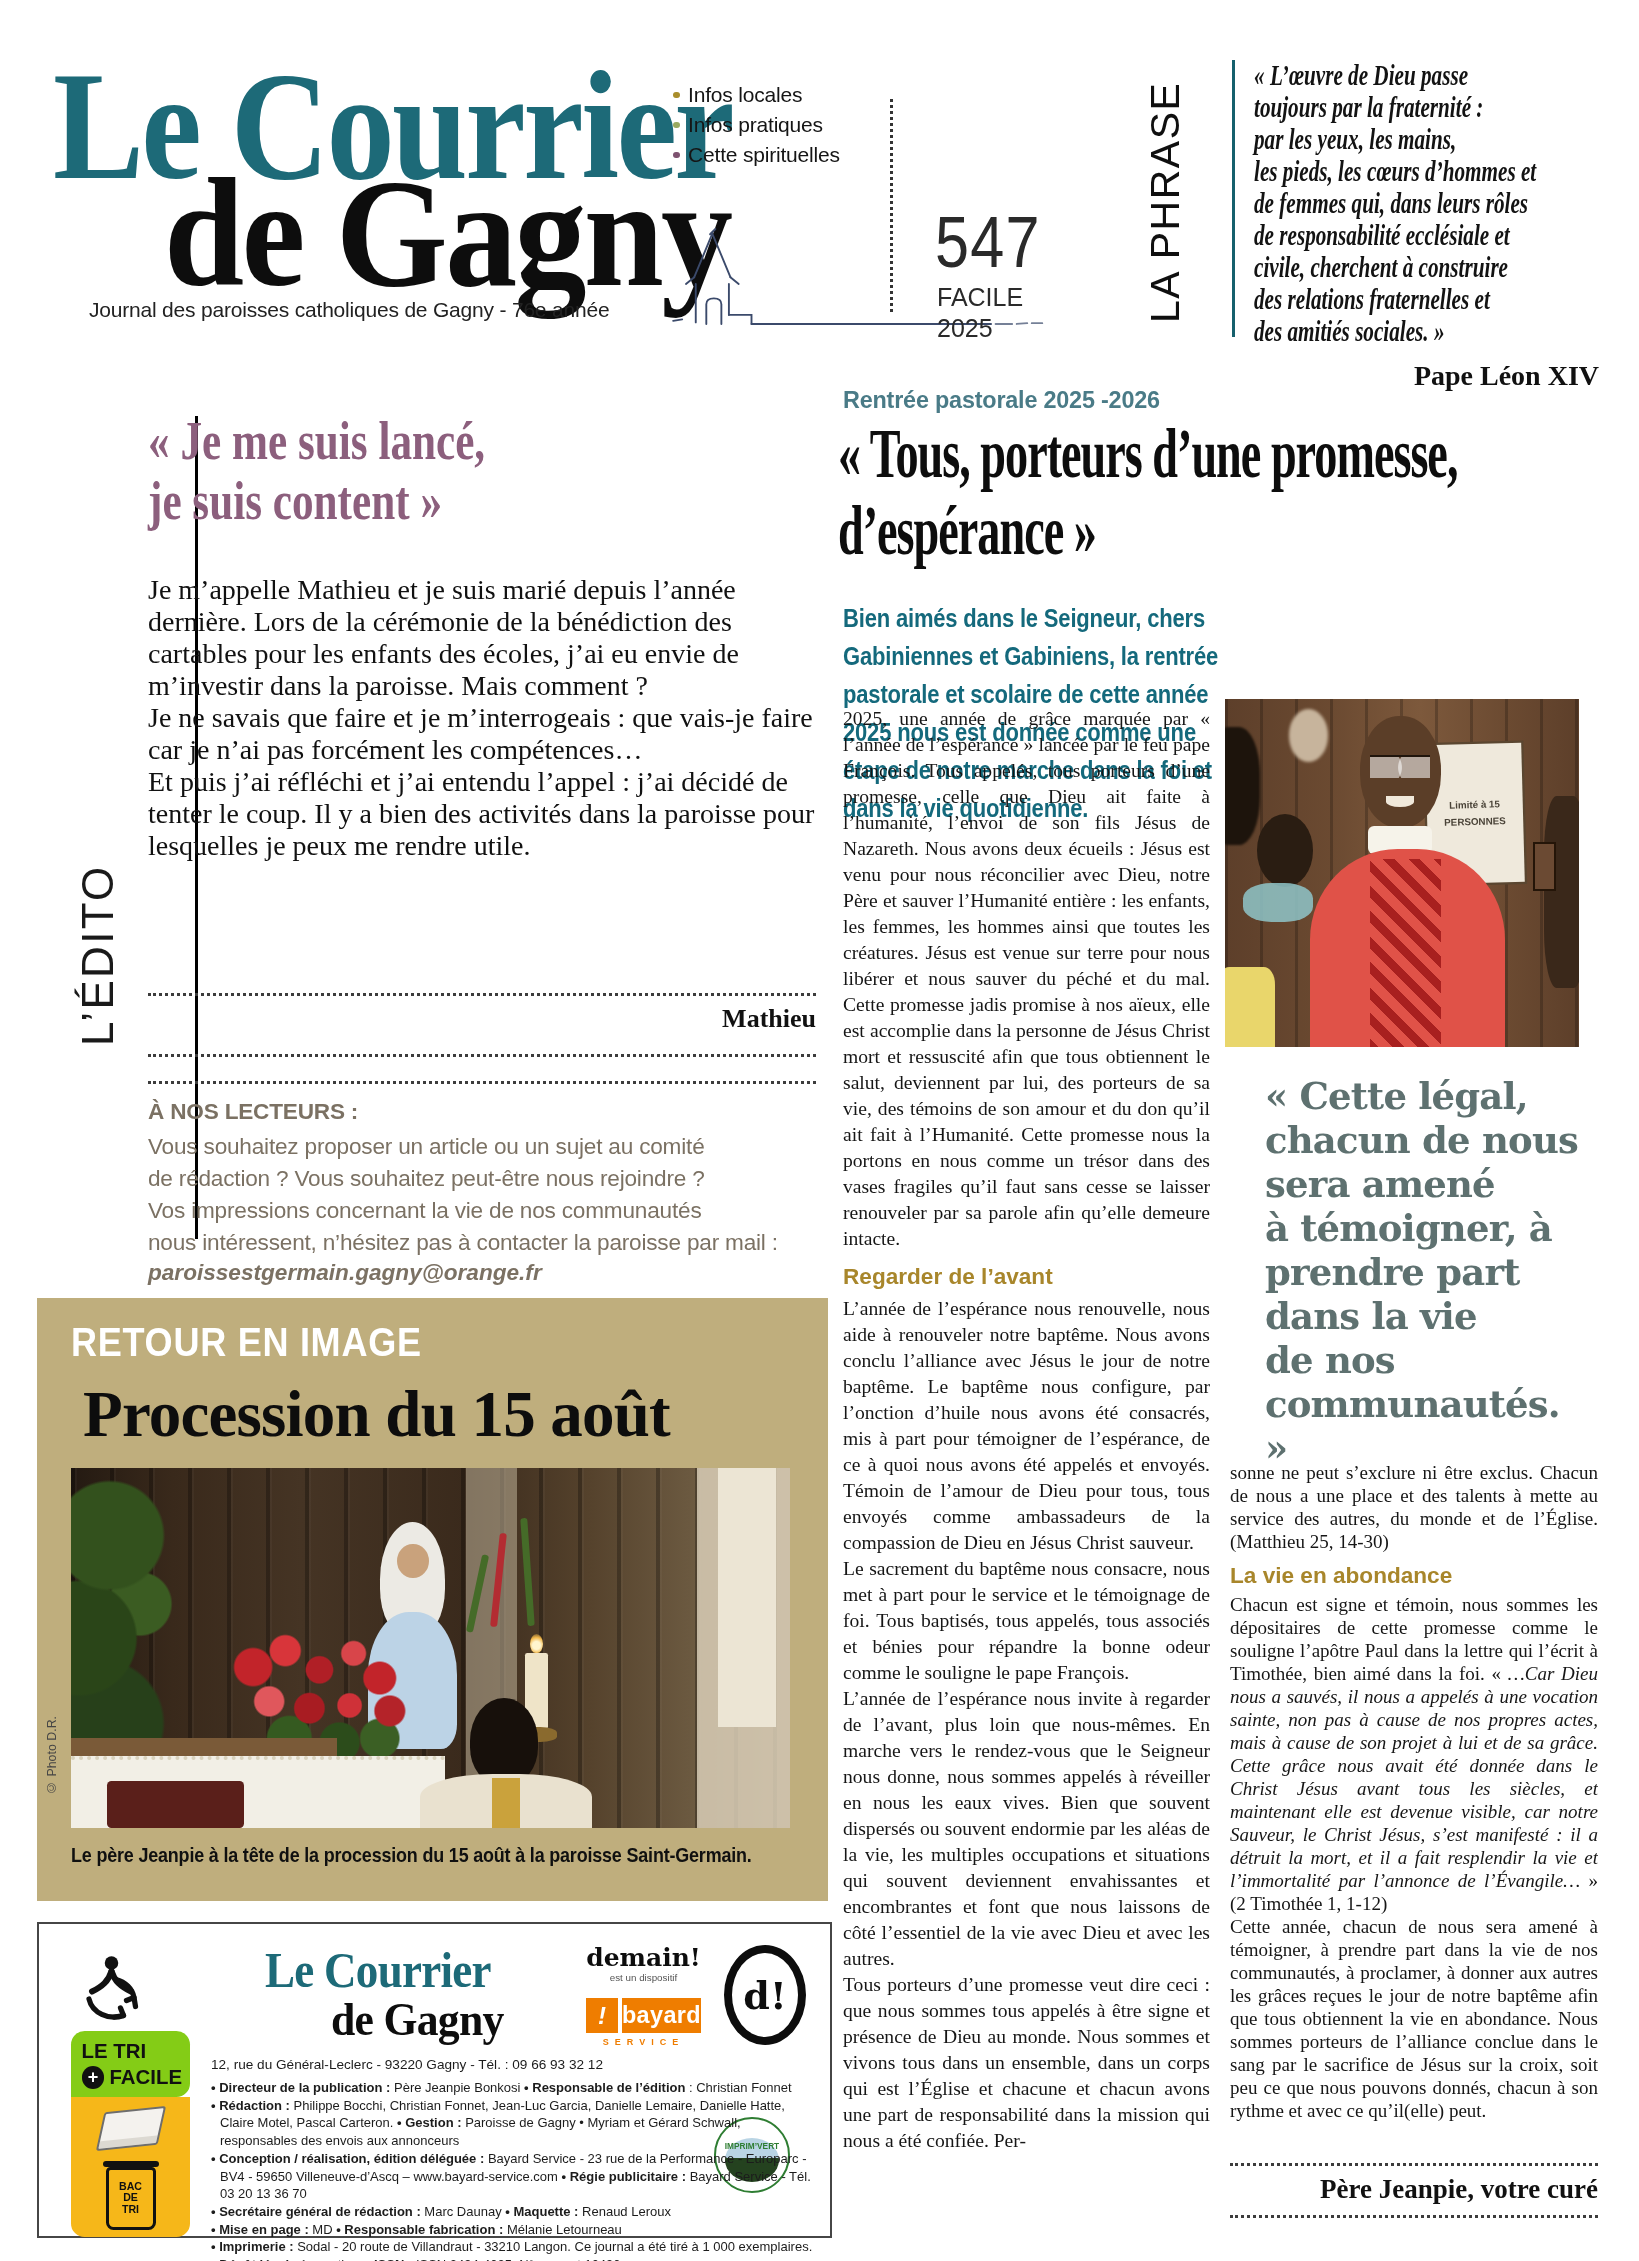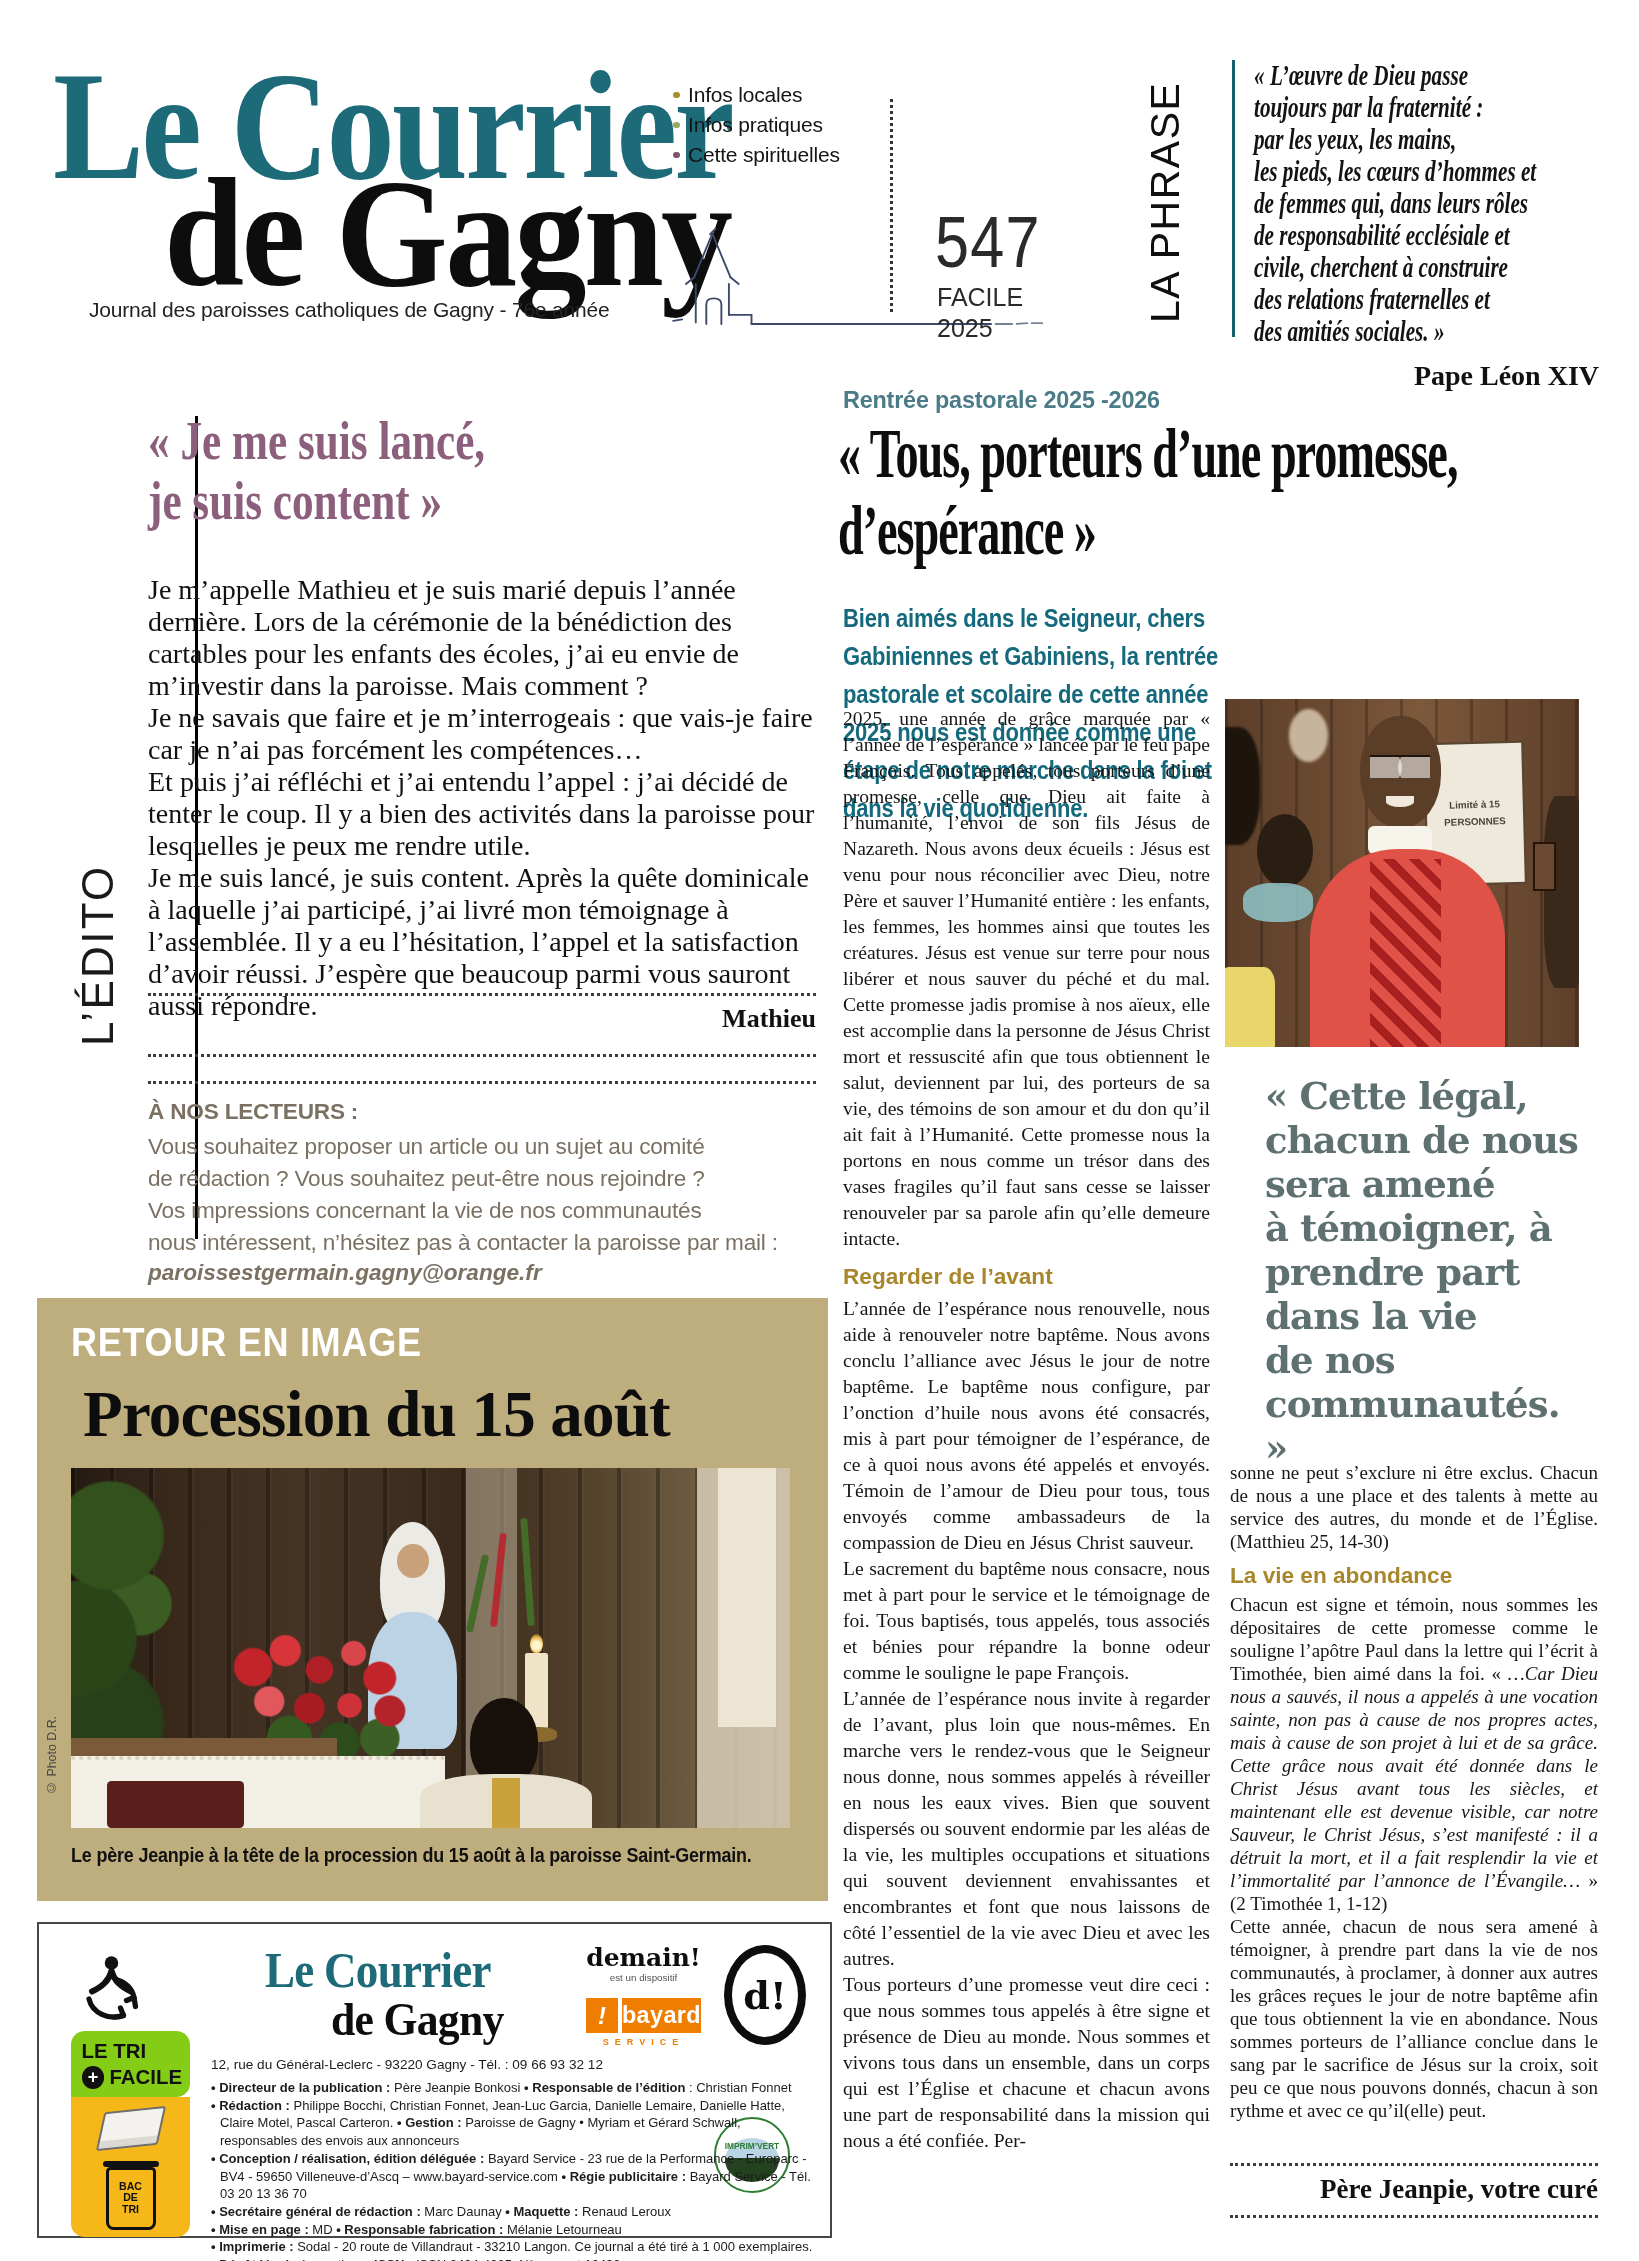--- a/index.html
+++ b/index.html
@@ -251,21 +251,20 @@
 
   <aside>
     <div class="abs edito-label vtext">L’ÉDITO</div>
     <div class="abs edito-vline"></div>
     <h2 class="abs edito-head preline" style="margin:0;">« Je me suis lancé,
 je suis content »</h2>
     <div class="abs edito-body">
       <p>Je m’appelle Mathieu et je suis marié depuis l’année dernière. Lors de la cérémonie de la bénédiction des cartables pour les enfants des écoles, j’ai eu envie de m’investir dans la paroisse. Mais comment ?</p>
       <p>Je ne savais que faire et je m’interrogeais : que vais-je faire car je n’ai pas forcément les compétences…</p>
       <p>Et puis j’ai réfléchi et j’ai entendu l’appel : j’ai décidé de tenter le coup. Il y a bien des activités dans la paroisse pour lesquelles je peux me rendre utile.</p>
-      <p>Je me suis lancé, je suis content. Après la quête dominicale à laquelle j’ai participé, j’ai livré mon témoignage à l’assemblée. Il y a eu l’hésitation, l’appel et la satisfaction d’avoir réussi. J’espère que beaucoup parmi vous sauront aussi répondre.</p>
     </div>
     <div class="abs dotline ed-dot1"></div>
     <div class="abs ed-sig">Mathieu</div>
     <div class="abs dotline ed-dot2"></div>
 
     <div class="abs dotline lect-dot"></div>
     <div class="abs lect-title">À NOS LECTEURS :</div>
     <div class="abs lect-body preline">Vous souhaitez proposer un article ou un sujet au comité
 de rédaction ? Vous souhaitez peut-être nous rejoindre ?
 Vos impressions concernant la vie de nos communautés

